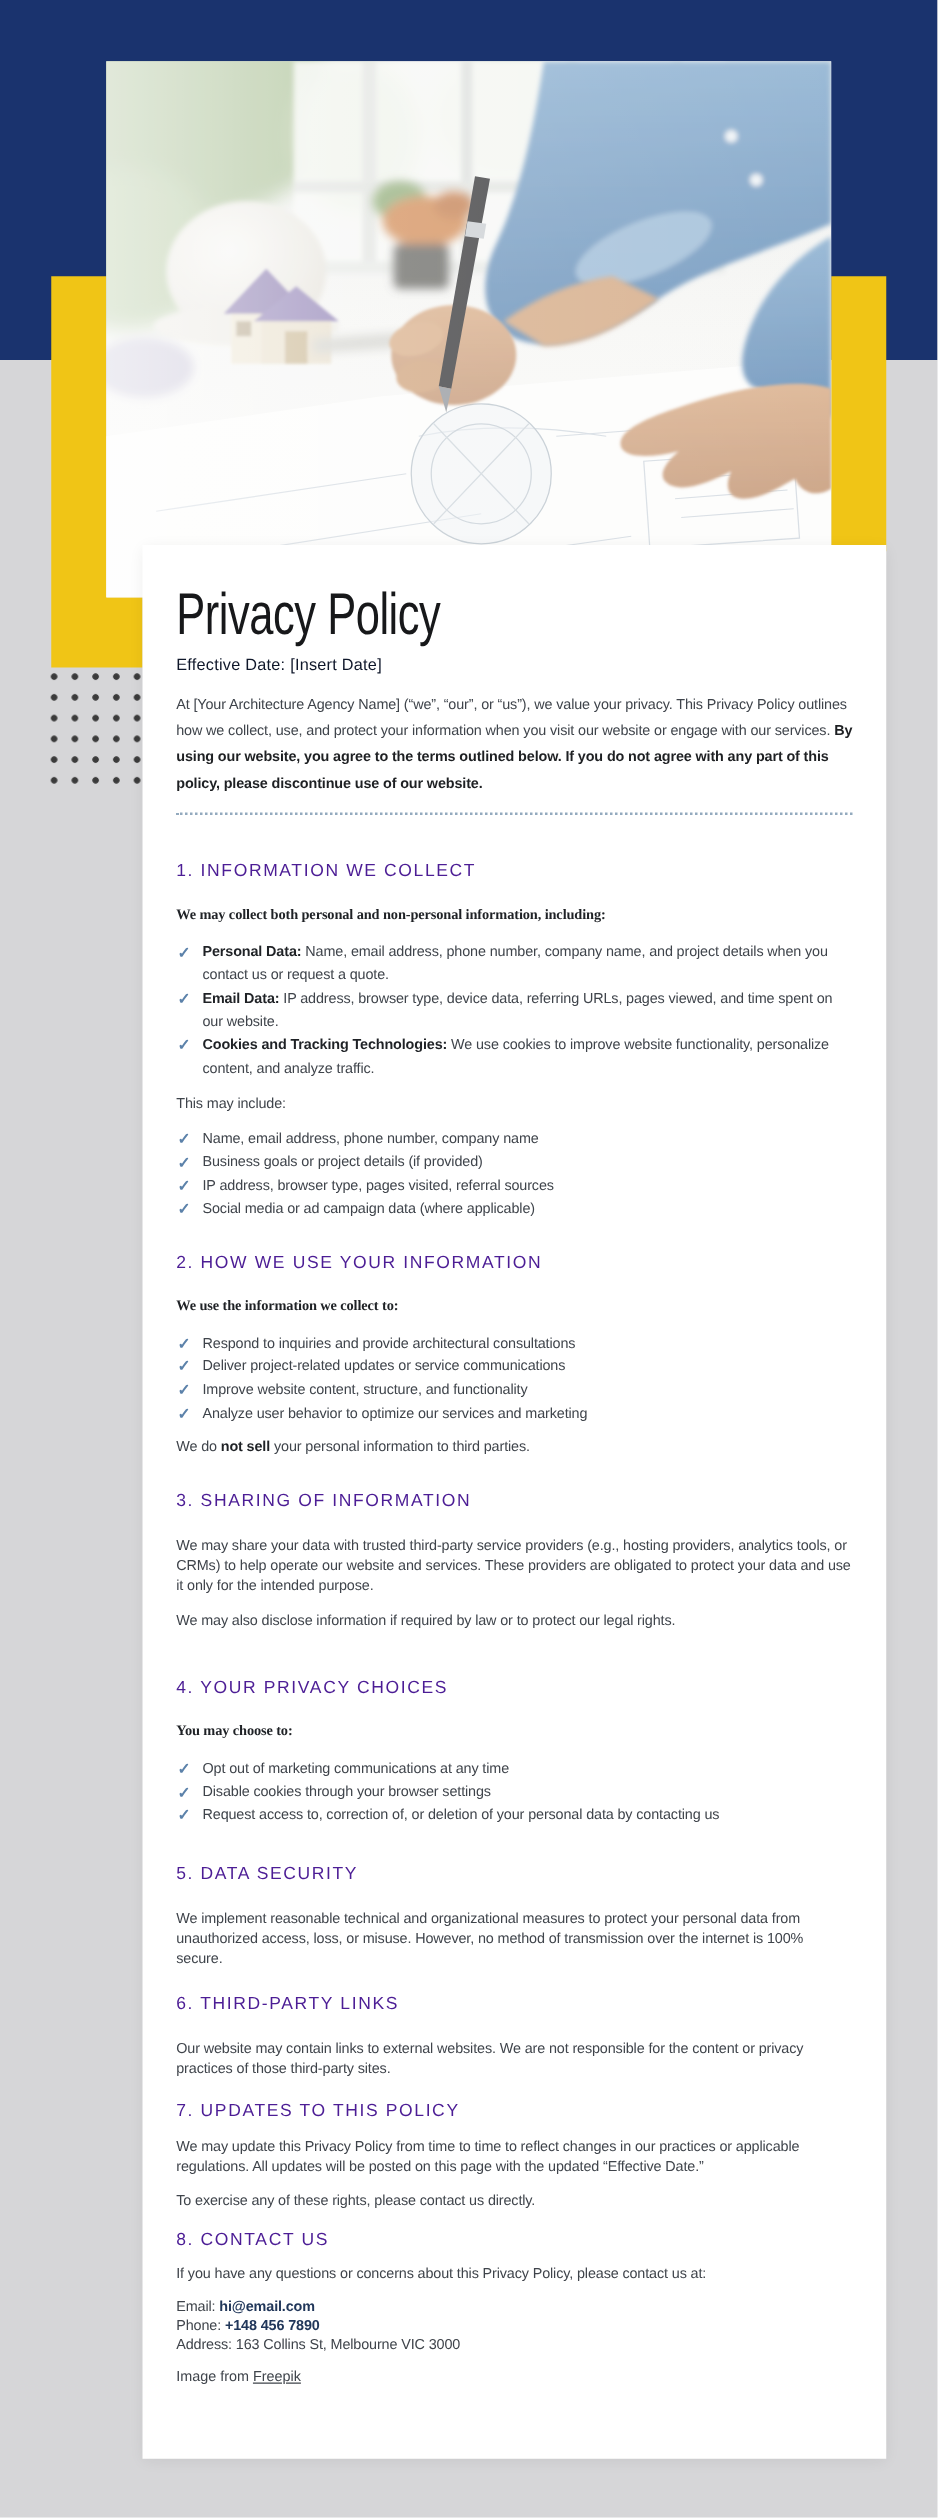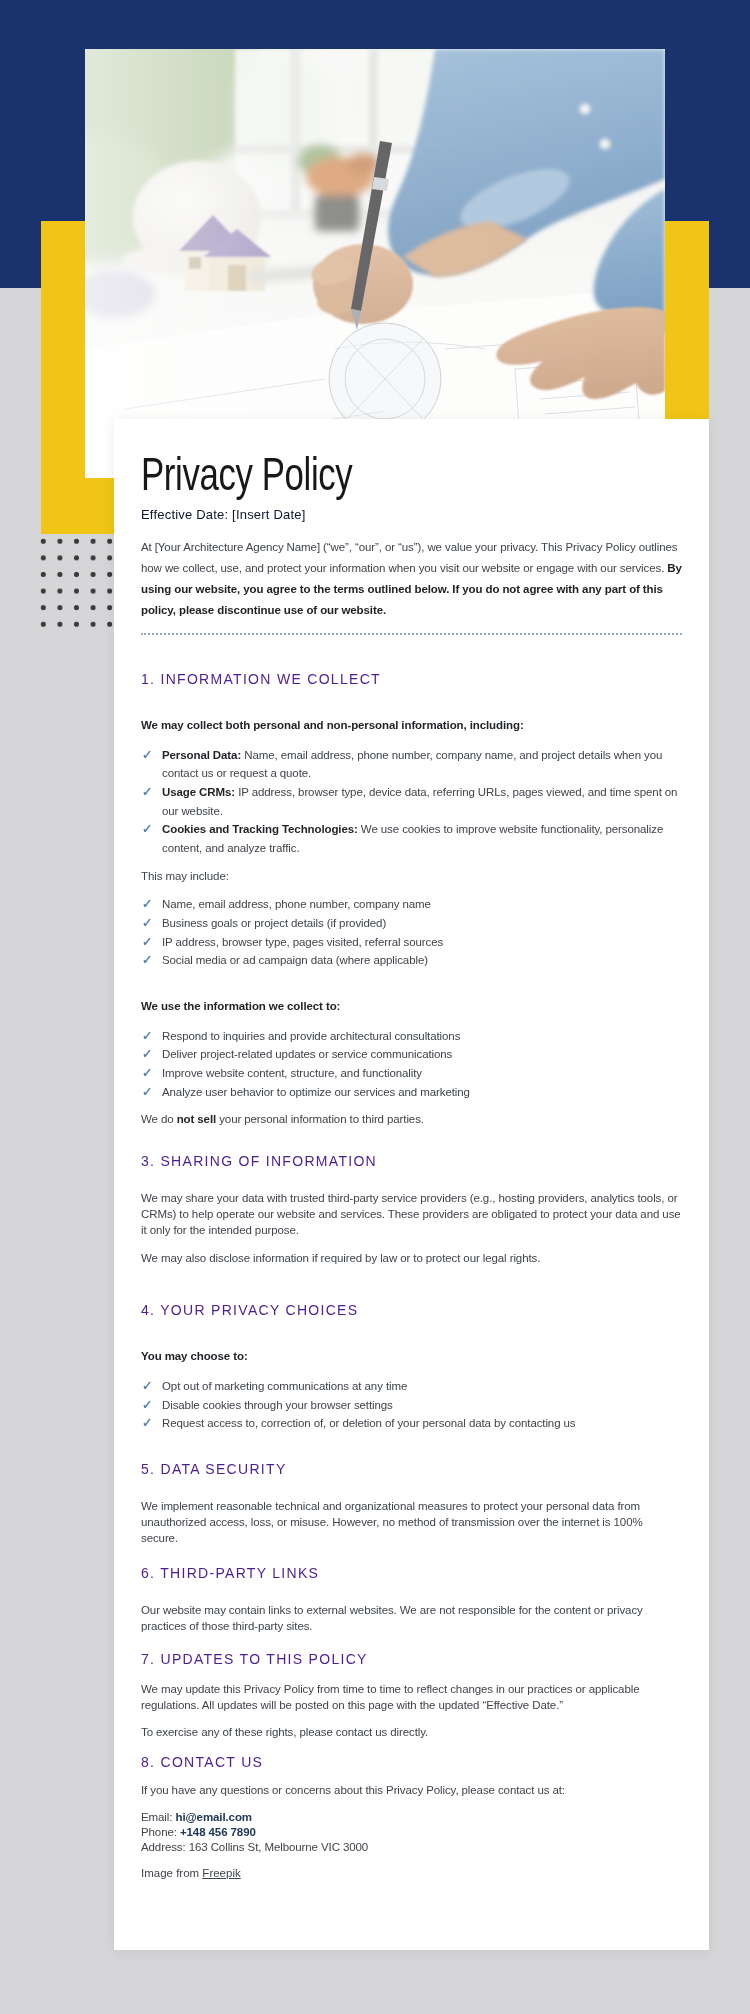--- a/index.html
+++ b/index.html
@@ -11,34 +11,34 @@
   .navy-band{position:absolute;left:0;top:0;width:750px;height:288px;background:#1a336e;}
   .yellow-rect-left{position:absolute;left:41px;top:221px;width:73px;height:313px;background:#f0c516;}
   .yellow-rect-right{position:absolute;left:665px;top:221px;width:44px;height:220px;background:#f0c516;}
   .photo{position:absolute;left:85px;top:49px;width:580px;height:429px;overflow:hidden;background:#f4f4f2;}
   .dots{
     position:absolute;left:35px;top:533px;width:83px;height:100px;
     background-image:radial-gradient(circle,#3b3b3b 2.3px,rgba(0,0,0,0) 2.9px);
     background-size:16.6px 16.6px;
   }
   .card{
-    position:absolute;left:114px;top:419px;width:595px;height:1531px;
+    position:absolute;left:114px;top:436px;width:595px;height:1531px;
     background:#ffffff;box-shadow:0 2px 12px rgba(0,0,0,0.07);
   }
   .card-inner{padding:0 27px;}
   .title{margin:28px 0 0;font-size:47px;line-height:54px;font-weight:400;color:#17181a;white-space:nowrap;}
   .title .squeeze{display:inline-block;transform:scaleX(0.74);transform-origin:left center;letter-spacing:-0.5px;}
   .eff-date{margin-top:6px;font-size:13px;line-height:16px;color:#0f172a;letter-spacing:.2px;}
   .intro{margin-top:14px;font-size:11.5px;line-height:21px;color:#3f444b;letter-spacing:-0.1px;}
   .intro b{color:#1e2023;}
   .divider{margin-top:12px;height:0;border-bottom:2px dotted #93aabe;}
   section{margin:0;}
   .sec-h{font-size:14px;font-weight:400;letter-spacing:1.3px;color:#4c1d95;line-height:20px;}
   .first-sec{margin-top:34px;}
-  .lead{margin-top:28px;font-size:11.5px;line-height:17px;font-weight:700;color:#1f2226;letter-spacing:-0.1px;}
+  .lead{margin-top:18px;font-size:11.5px;line-height:17px;font-weight:700;color:#1f2226;letter-spacing:-0.1px;font-family:Liberation Serif, serif;}
   .plist{margin-top:10px;}
   .li{position:relative;padding-left:21px;font-size:11.5px;line-height:18.7px;color:#3f444b;letter-spacing:-0.1px;}
   .li b{color:#1f2226;}
   .check{position:absolute;left:1px;top:0;color:#5c82aa;font-weight:700;font-size:12.5px;}
   .para{font-size:11.5px;line-height:16px;color:#3f444b;letter-spacing:-0.1px;}
   .para b{color:#1f2226;}
   .mt19{margin-top:19px;} .mt12{margin-top:12px;} .mt10{margin-top:10px;} .mt8{margin-top:8px;}
   .contact-line{font-size:11.5px;line-height:15px;color:#3f444b;letter-spacing:-0.1px;}
   .contact-val{font-weight:700;color:#21375a;}
   .credit{margin-top:10px;font-size:11.5px;line-height:16px;color:#3f444b;}
@@ -184,33 +184,34 @@
 
     <p class="intro"><span>At [Your Architecture Agency Name] (“we”, “our”, or “us”), we value your privacy. This Privacy Policy outlines how we collect, use, and protect your information when you visit our website or engage with our services. </span><b>By using our website, you agree to the terms outlined below. If you do not agree with any part of this policy, please discontinue use of our website.</b></p>
 
     <div class="divider"></div>
 
     <section class="first-sec mb22">
       <h2 class="sec-h">1. INFORMATION WE COLLECT</h2>
       <p class="lead">We may collect both personal and non-personal information, including:</p>
       <div class="plist">
         <div class="li"><span class="check">✓</span><b>Personal Data:</b><span> Name, email address, phone number, company name, and project details when you contact us or request a quote.</span></div>
-        <div class="li"><span class="check">✓</span><b>Usage CRMs:</b><span> IP address, browser type, device data, referring URLs, pages viewed, and time spent on our website.</span></div>
+        <div class="li"><span class="check">✓</span><b>Email Data:</b><span> IP address, browser type, device data, referring URLs, pages viewed, and time spent on our website.</span></div>
         <div class="li"><span class="check">✓</span><b>Cookies and Tracking Technologies:</b><span> We use cookies to improve website functionality, personalize content, and analyze traffic.</span></div>
       </div>
       <p class="para mt10">This may include:</p>
       <div class="plist">
         <div class="li"><span class="check">✓</span><span>Name, email address, phone number, company name</span></div>
         <div class="li"><span class="check">✓</span><span>Business goals or project details (if provided)</span></div>
         <div class="li"><span class="check">✓</span><span>IP address, browser type, pages visited, referral sources</span></div>
         <div class="li"><span class="check">✓</span><span>Social media or ad campaign data (where applicable)</span></div>
       </div>
     </section>
 
     <section class="mb24">
+      <h2 class="sec-h">2. HOW WE USE YOUR INFORMATION</h2>
       <p class="lead">We use the information we collect to:</p>
       <div class="plist">
         <div class="li"><span class="check">✓</span><span>Respond to inquiries and provide architectural consultations</span></div>
         <div class="li"><span class="check">✓</span><span>Deliver project-related updates or service communications</span></div>
         <div class="li"><span class="check">✓</span><span>Improve website content, structure, and functionality</span></div>
         <div class="li"><span class="check">✓</span><span>Analyze user behavior to optimize our services and marketing</span></div>
       </div>
       <p class="para mt10"><span>We do </span><b>not sell</b><span> your personal information to third parties.</span></p>
     </section>
 

